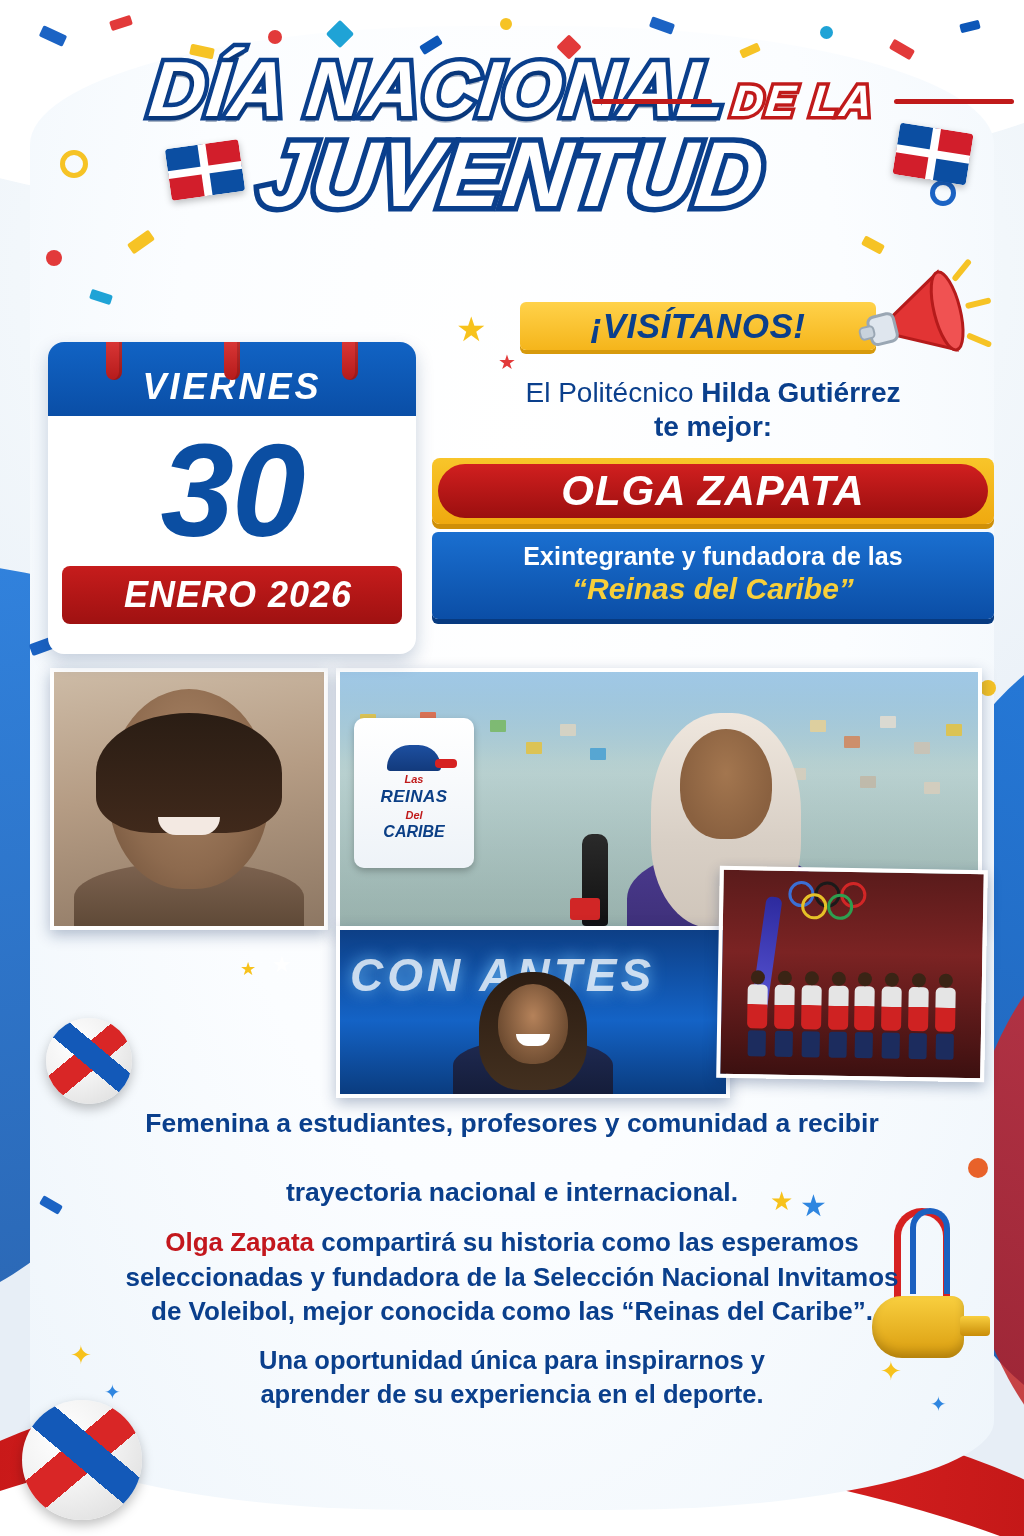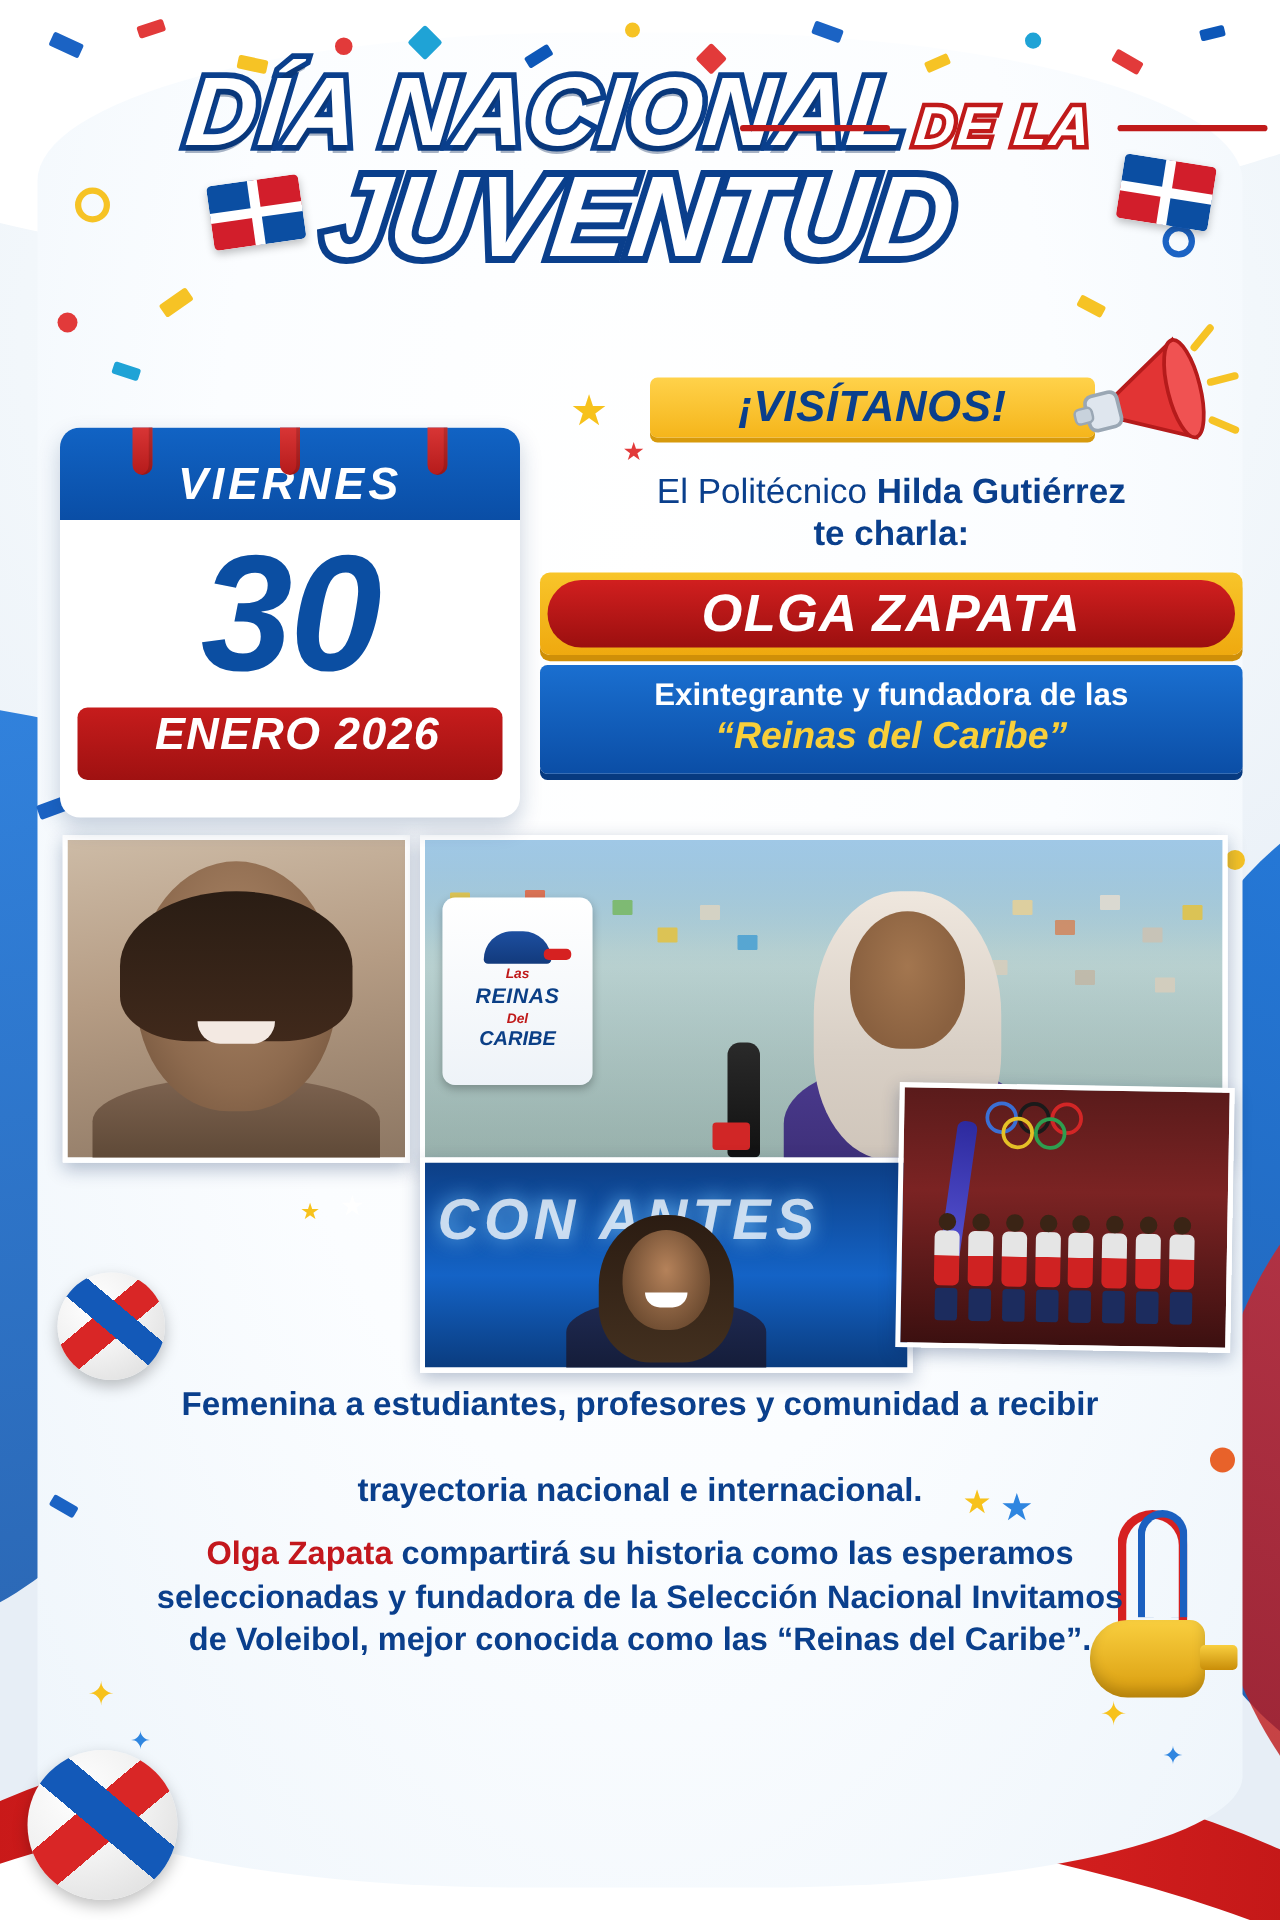--- a/index.html
+++ b/index.html
@@ -225,21 +225,21 @@
   }
   .cal-day span {
     font-size: 132px; font-weight: 900; font-style: italic; color: #0b4ea2;
     line-height: 1; letter-spacing: -2px;
   }
   .cal-month {
     margin: 0 14px 14px 14px;
     height: 58px;
     background: linear-gradient(180deg, #c61c1c 0%, #9f1111 100%);
     border-radius: 8px;
-    display: flex; justify-content: center; padding-left: 12px;
+    display: flex; align-items: center; justify-content: center; padding-left: 12px;
   }
   .cal-month span {
     font-size: 36px; font-weight: 900; font-style: italic; color: #fff; letter-spacing: 1px;
   }
 
   
   .invite {
     position: absolute;
     top: 376px; left: 432px; width: 562px;
     text-align: center;
@@ -576,21 +576,21 @@
       <span>30</span>
     </div>
     <div class="cal-month">
       <span>ENERO 2026</span>
     </div>
   </div>
 
   <div class="invite">
     <div class="invite-l1">
       <span>El Politécnico </span><b>Hilda Gutiérrez</b><br>
-      <b>te charla:</b>
+      <b>te mejor:</b>
     </div>
     <div class="name-band">
       <div class="name-inner">
         <span>OLGA ZAPATA</span>
       </div>
     </div>
     <div class="role-band">
       <div class="r1">Exintegrante y fundadora de las</div>
       <div class="r2">“Reinas del Caribe”</div>
     </div>
@@ -734,15 +734,19 @@
     <div class="p1">
       <span>Femenina a estudiantes, profesores y comunidad a recibir</span><br>
       <br>
       <b>trayectoria nacional e internacional.</b>
     </div>
     <div class="p2">
       <span class="red">Olga Zapata</span><span> compartirá su historia como las esperamos</span><br>
       <b>seleccionadas</b><span> y fundadora de la </span><b>Selección Nacional Invitamos</b><br>
       <span>de Voleibol, mejor conocida como las </span><b>“Reinas del Caribe”.</b>
     </div>
+    <div class="p3">
+      <span>Una oportunidad única para inspirarnos y</span><br>
+      <span>aprender de su experiencia en el </span><b>deporte.</b>
+    </div>
   </div>
 
 </div>
 
 </body></html>

